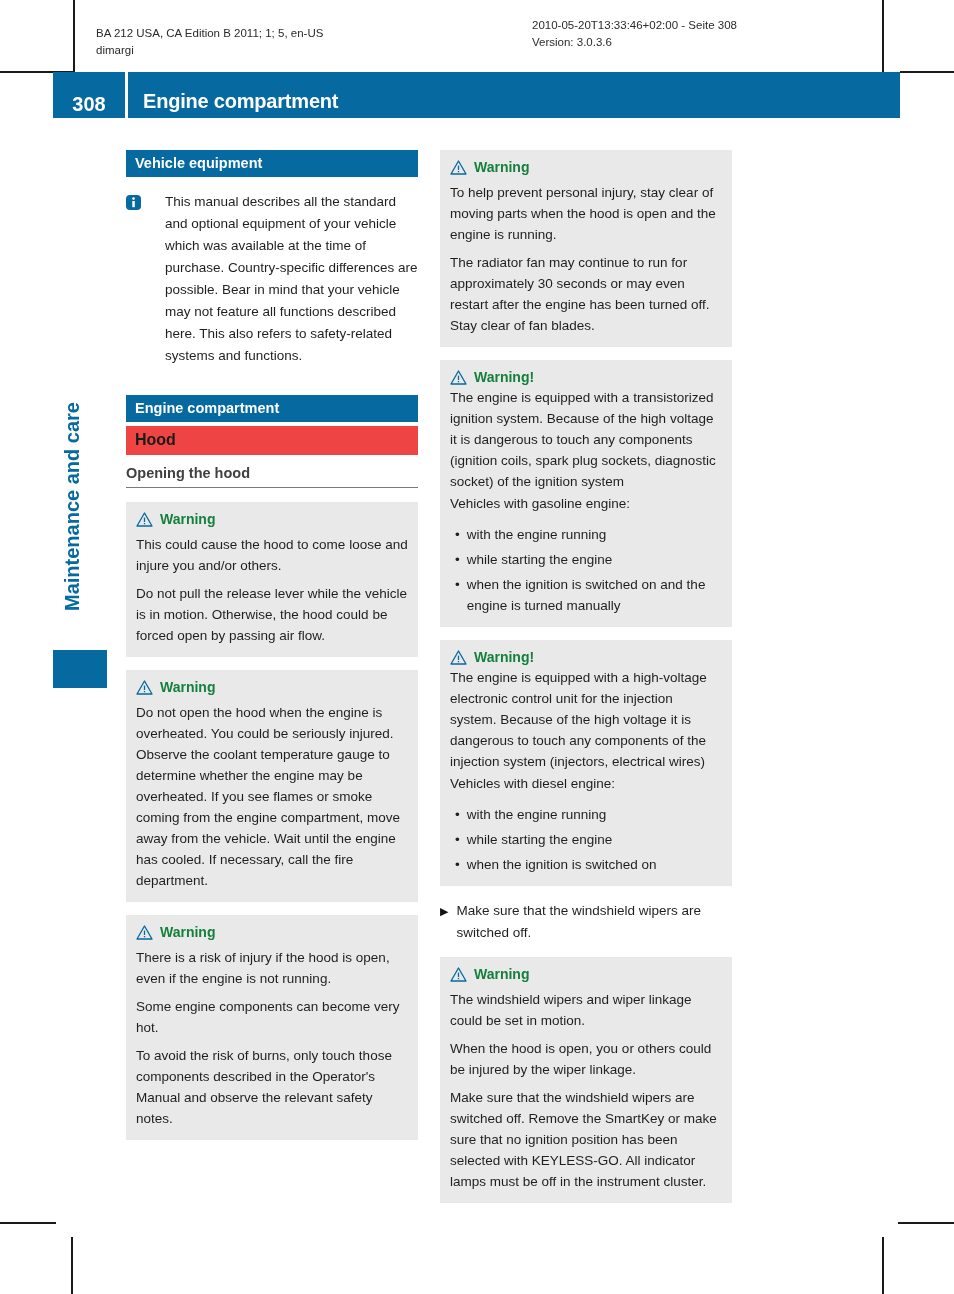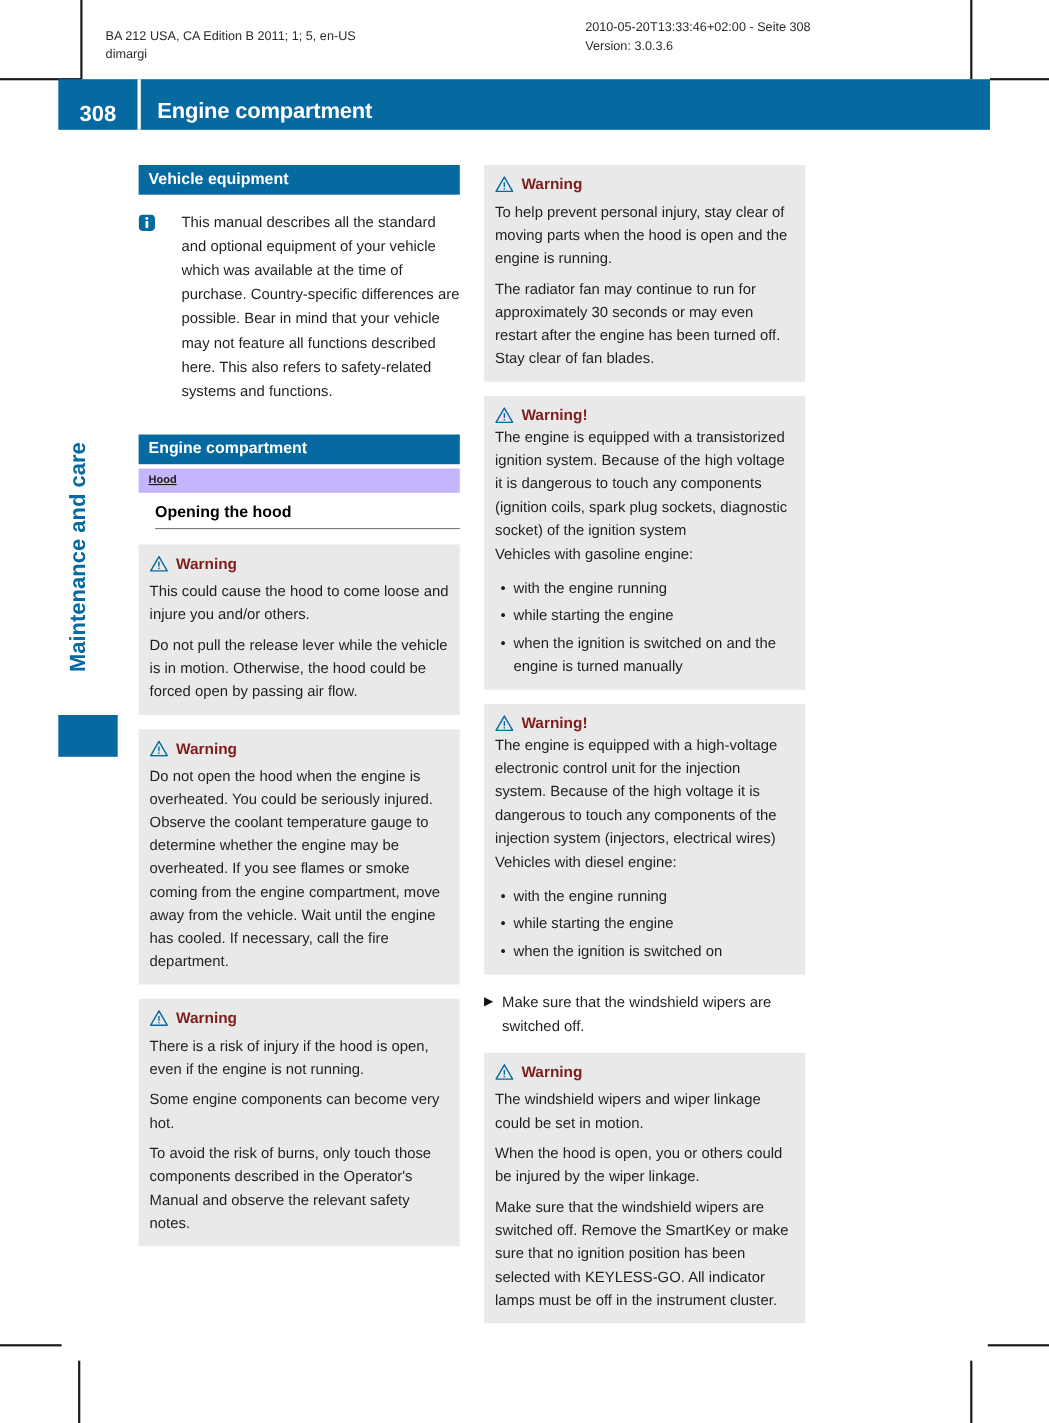--- a/index.html
+++ b/index.html
@@ -126,34 +126,32 @@
   
   .h-blue {
     background: #06699F;
     color: #ffffff;
     font-size: 14.5px;
     font-weight: bold;
     padding: 5px 9px 6px 9px;
     margin-bottom: 14px;
   }
   .h-gray {
-    background: #c4b5fd;
+    background: #ef4444;
     color: #1a1a1a;
-    font-size: 10px;
+    font-size: 16px;
     font-weight: bold;
     padding: 5px 9px 6px 9px;
-    text-decoration: underline;
   }
   .h-plain {
-    color: #000000;
+    color: #404040;
     font-size: 14.5px;
     font-weight: bold;
     padding: 10px 0 6px 0;
     border-bottom: 1.5px solid #7a7a7a;
-    margin-left: 15px;
   }
   .spacer-section { height: 28px; }
 
   
   .note {
     display: flex;
     gap: 24px;
     font-size: 13.5px;
     line-height: 22px;
     color: #1f1f1f;
@@ -180,21 +178,21 @@
     align-items: center;
     gap: 7px;
     margin-bottom: 2px;
   }
   .icon-warn {
     flex: 0 0 auto;
     width: 17px;
     height: 15px;
   }
   .warn-label {
-    color: #7f1d1d;
+    color: #15803d;
     font-size: 14px;
     font-weight: bold;
   }
   .warn-p {
     font-size: 13.5px;
     line-height: 21px;
     color: #1f1f1f;
     margin-top: 7px;
   }
   .warn-p:first-of-type { margin-top: 1px; }

